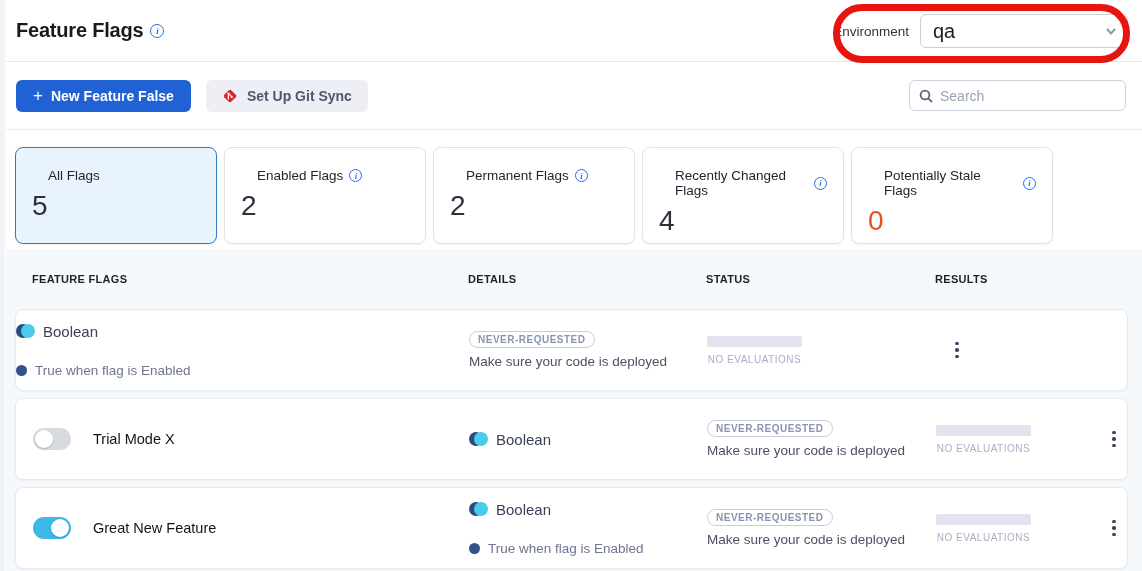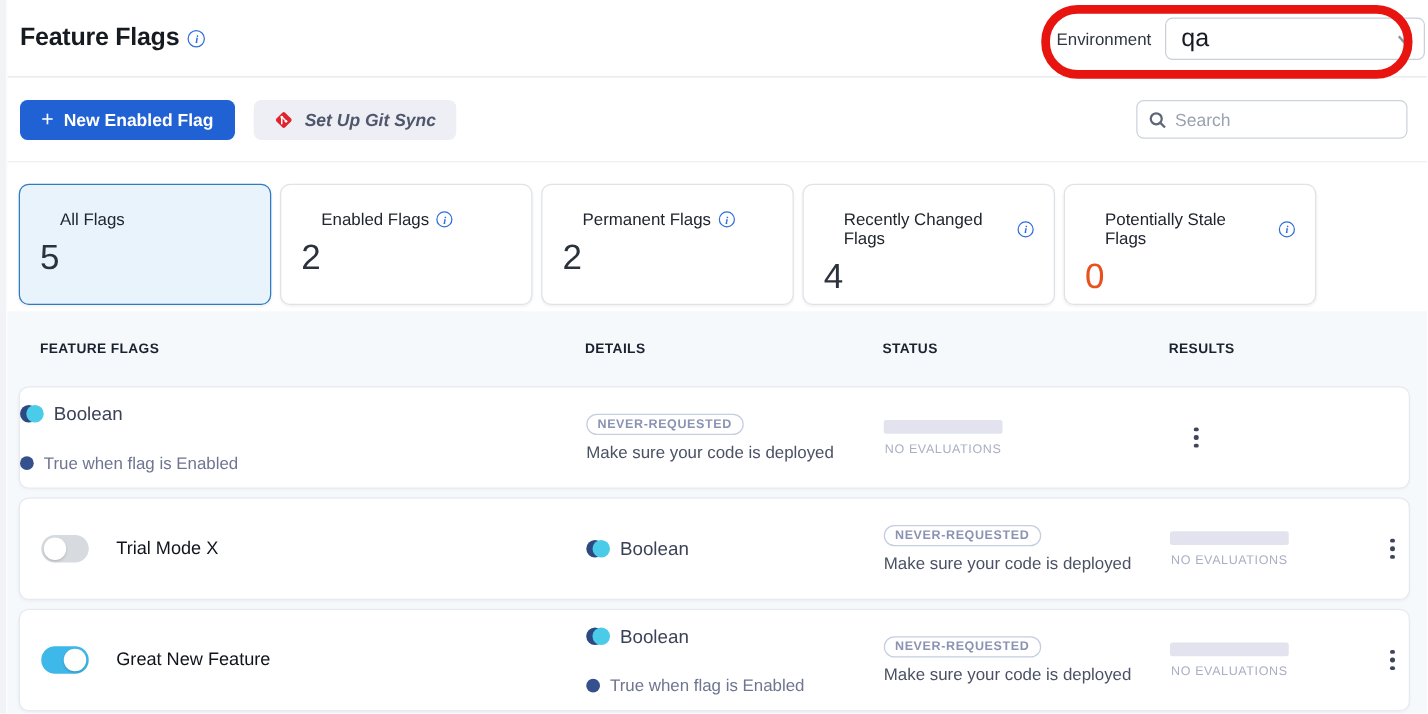--- a/index.html
+++ b/index.html
@@ -9,33 +9,33 @@
   .left-edge { position: absolute; left: 0; top: 0; width: 6px; height: 100%; background: #f2f3f6; border-right: 1px solid #fff; z-index: 5; }
 
   
   .page-header { position: relative; height: 62px; border-bottom: 1px solid #e5e8ec; display: flex; align-items: center; padding: 0 16px 0 16px; background: #fff; }
   .title-wrap { display: flex; align-items: center; gap: 7px; }
   .page-title { font-size: 20px; font-weight: 700; color: #161a21; letter-spacing: -0.2px; }
   .info-icon { display: inline-flex; align-items: center; justify-content: center; width: 14px; height: 14px; border: 1.4px solid #2e6fdb; border-radius: 50%; color: #2e6fdb; font-size: 9px; font-weight: 700; flex: 0 0 auto; }
   .info-icon::after { content: "i"; font-style: italic; font-family: "Liberation Serif", serif; }
   .info-icon.sm { width: 13px; height: 13px; font-size: 8.5px; }
 
-  .env-group { position: absolute; right: 2px; top: 14px; display: flex; align-items: center; gap: 11px; }
+  .env-group { position: absolute; right: 14px; top: 14px; display: flex; align-items: center; gap: 11px; }
   .env-label { font-size: 13.5px; font-weight: 500; color: #2f3642; }
   .env-select { width: 208px; height: 34px; border: 1px solid #c9d0da; border-radius: 6px; background: #fff; display: flex; align-items: center; justify-content: space-between; padding: 0 10px 0 12px; cursor: pointer; }
   .env-value { font-size: 20px; color: #171b24; }
   .chevron { width: 12px; height: 12px; stroke: #8d97a6; stroke-width: 2; fill: none; }
 
   .red-annotation { position: absolute; left: 833px; top: 4px; width: 297px; height: 59px; border: 7px solid #e81410; border-radius: 29px; pointer-events: none; z-index: 20; }
 
   
   .toolbar { height: 68px; border-bottom: 1px solid #e9ecef; display: flex; align-items: center; padding: 0 16px; background: #fff; }
   .btn-primary { display: flex; align-items: center; gap: 8px; height: 32px; padding: 0 17px; background: #2061d4; color: #fff; border: none; border-radius: 6px; font-family: inherit; font-size: 14px; font-weight: 700; cursor: pointer; }
   .btn-primary .plus { font-size: 17px; font-weight: 400; line-height: 1; }
-  .btn-gitsync { display: flex; align-items: center; gap: 9px; height: 32px; padding: 0 16px; margin-left: 15px; background: #edeff4; color: #50576c; border: none; border-radius: 6px; font-family: inherit; font-size: 14px; font-weight: 700; cursor: pointer; font-style: italic; }
+  .btn-gitsync { display: flex; align-items: center; gap: 9px; height: 32px; padding: 0 16px; margin-left: 15px; background: #edeff4; color: #50576c; border: none; border-radius: 6px; font-family: inherit; font-size: 14px; font-weight: 700; cursor: pointer; }
   .git-icon { width: 16px; height: 16px; }
   .search-box { margin-left: auto; width: 217px; height: 31px; border: 1px solid #ccd3dd; border-radius: 6px; background: #fff; display: flex; align-items: center; padding: 0 9px; gap: 7px; }
   .search-icon { width: 14px; height: 14px; stroke: #5e6777; stroke-width: 1.8; fill: none; flex: 0 0 auto; }
   .search-box input { border: none; outline: none; flex: 1; font-family: inherit; font-size: 14px; color: #1a1e27; background: transparent; min-width: 0; }
   .search-box input::placeholder { color: #9aa3b2; }
 
   
   .stats { display: flex; gap: 7px; padding: 17px 16px 5px 15px; background: #fff; }
   .stat-card { width: 202px; height: 97px; background: #fff; border: 1px solid #dfe3e8; border-radius: 8px; padding: 20px 16px 0 16px; box-shadow: 0 1px 2px rgba(16,24,40,0.05); cursor: pointer; }
   .stat-card.active { background: #e8f3fb; border: 1px solid #2e7bc4; }
@@ -99,21 +99,21 @@
           </svg>
       </div>
     </div>
   </header>
 
   <div class="red-annotation"></div>
 
   <div class="toolbar">
     <button class="btn-primary">
       <span class="plus">+</span>
-      <span>New Enabled Flag</span>
+      <span>New Feature False</span>
     </button>
     <button class="btn-gitsync">
       <svg class="git-icon" viewBox="0 0 16 16">
         <rect x="3.1" y="3.1" width="9.8" height="9.8" rx="1.6" fill="#e0242e" transform="rotate(45 8 8)"></rect>
         <circle cx="6.4" cy="5.6" r="1.1" fill="#fff"></circle>
         <circle cx="9.8" cy="9" r="1.1" fill="#fff"></circle>
         <path d="M6.4 6.6 L6.4 11" stroke="#fff" stroke-width="1.2" stroke-linecap="round"></path>
         <path d="M7.2 6.2 L9.2 8.2" stroke="#fff" stroke-width="1.2" stroke-linecap="round"></path>
       </svg>
       <span>Set Up Git Sync</span>

